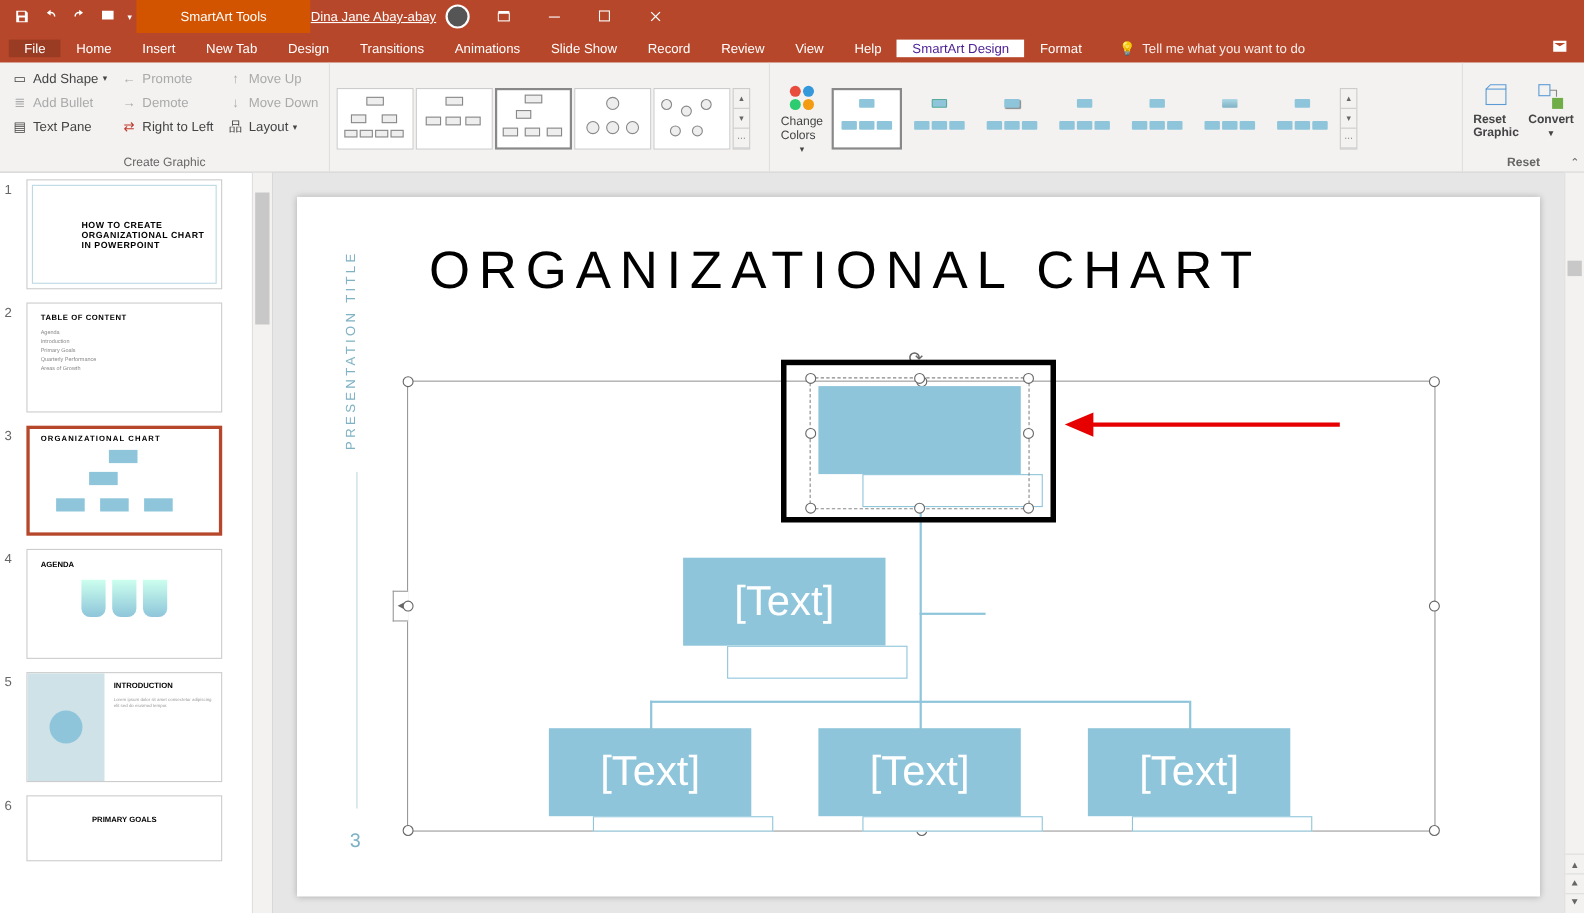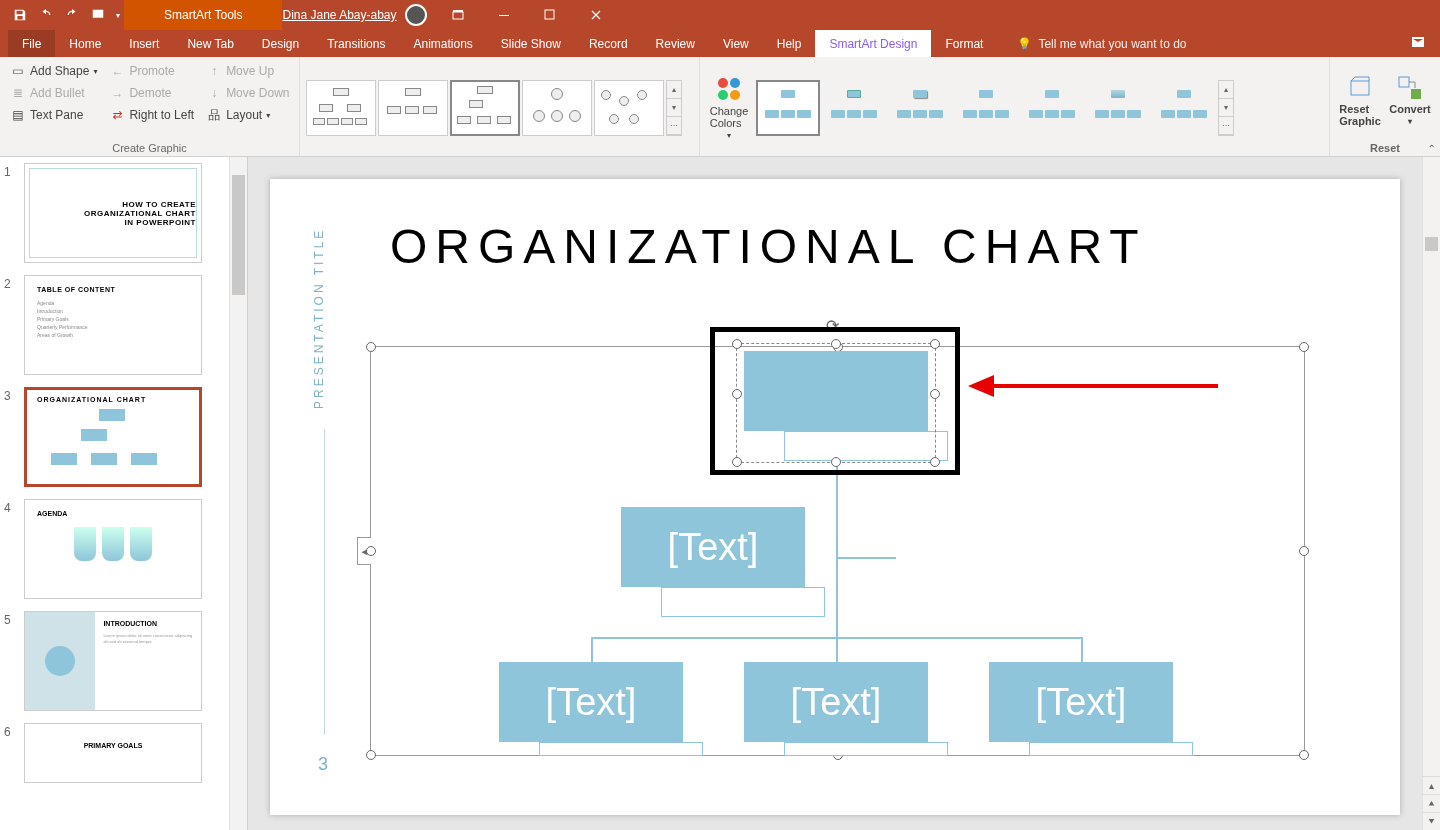--- a/index.html
+++ b/index.html
@@ -12,23 +12,23 @@
 .qat-btn svg { fill: #fff; }
 .title-center { flex: 1; text-align: center; padding-left: 140px; }
 .contextual-tab { padding: 0 40px; height: 30px; display: flex; align-items: center; background: #d35400; }
 .user-area { display: flex; align-items: center; gap: 8px; padding-right: 8px; text-decoration: underline; }
 .avatar { width: 22px; height: 22px; border-radius: 50%; background: #555; border: 2px solid #fff; }
 .win-btns { display: flex; }
 .win-btn { width: 46px; height: 30px; display: flex; align-items: center; justify-content: center; cursor: pointer; }
 
 
 .tabs { height: 27px; background: #b7472a; display: flex; align-items: center; color: #fff; font-size: 12px; padding-left: 8px; }
-.tab { padding: 0 14px; height: 27px; display: flex; align-items: center; cursor: pointer; }
+.tab { padding: 0 14px; height: 16px; display: flex; align-items: center; cursor: pointer; }
 .tab.file { background: #9a3c23; }
-.tab.active { background: #fff; color: #8b5cf6; }
+.tab.active { background: #fff; color: #4c1d95; }
 .tell-me { display: flex; align-items: center; gap: 6px; padding-left: 20px; opacity: 0.9; }
 .share-icon { margin-left: auto; padding-right: 14px; }
 
 
 .ribbon { height: 100px; background: #f3f2f1; border-bottom: 1px solid #d0d0d0; display: flex; position: relative; }
 .ribbon-group { border-right: 1px solid #e1dfdd; padding: 4px 6px 2px 6px; display: flex; flex-direction: column; }
 .group-body { flex: 1; display: flex; gap: 4px; }
 .group-label { text-align: center; font-size: 11px; color: #666; padding-top: 2px; }
 .rbtn { font-size: 12px; color: #444; display: flex; align-items: center; gap: 4px; padding: 2px 4px; white-space: nowrap; }
 .rbtn.disabled { color: #aaa; }
@@ -386,21 +386,21 @@
   <div class="collapse-caret">⌃</div>
 </div>
 
 <div class="main">
 
   <div class="thumb-panel">
     <div class="thumb-list">
       <div class="thumb-row">
           <div class="thumb-num">1</div>
         <div class="thumb">
-          <div class="thumb-inner" style="display:flex;flex-direction:column;align-items:flex-end;justify-content:center;font-size:8px;font-weight:700;text-align:center;letter-spacing:0.5px;padding-left:44px;">
+          <div class="thumb-inner" style="display:flex;flex-direction:column;align-items:flex-start;justify-content:center;font-size:8px;font-weight:700;text-align:center;letter-spacing:0.5px;padding-left:44px;">
             <div>HOW TO CREATE</div>
             <div>ORGANIZATIONAL CHART</div>
             <div>IN POWERPOINT</div>
           </div>
         </div>
       </div>
       <div class="thumb-row">
           <div class="thumb-num">2</div>
         <div class="thumb">
           <div style="padding:10px 12px;">

